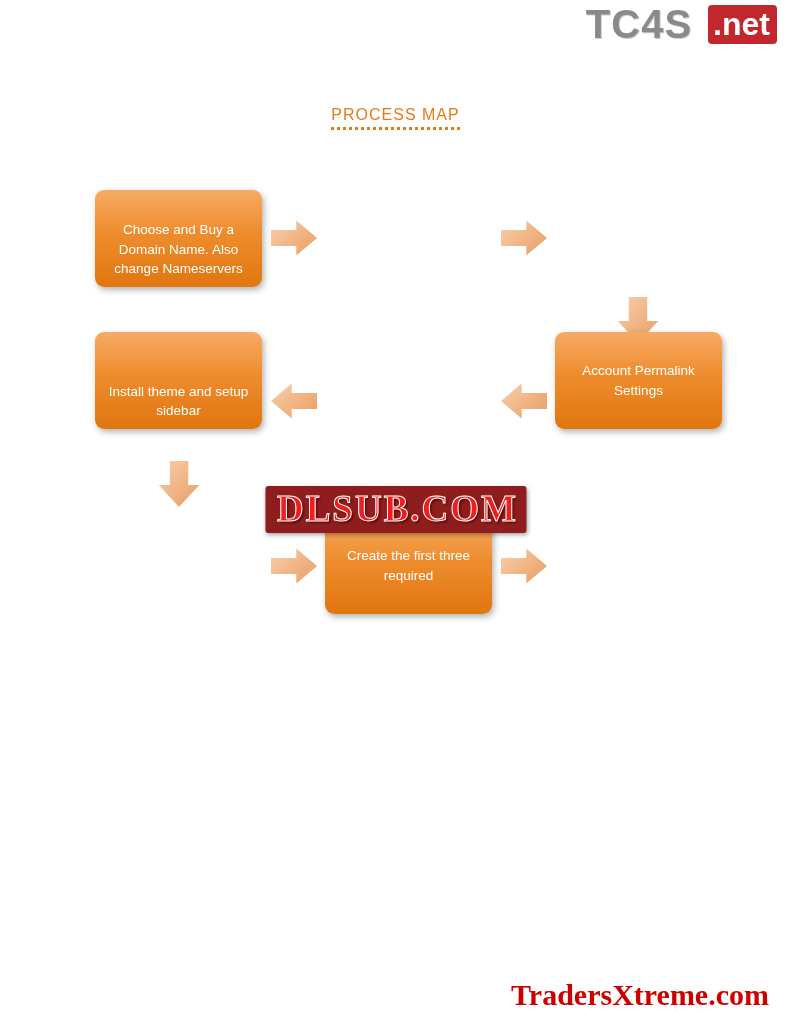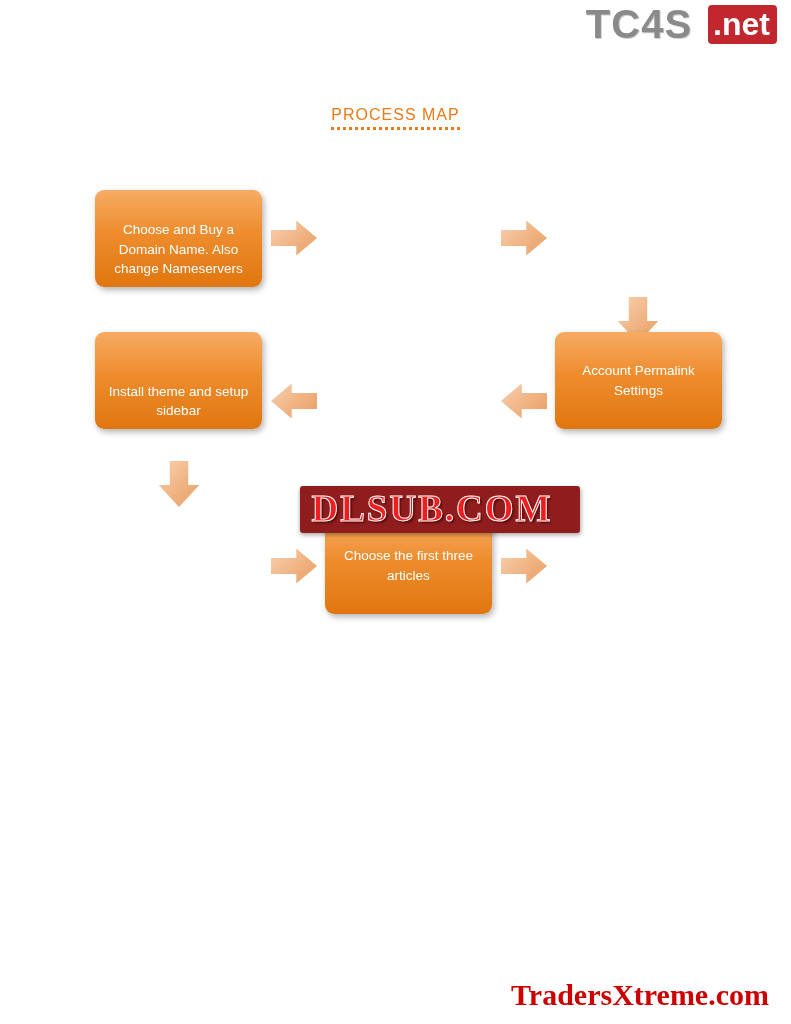--- a/index.html
+++ b/index.html
@@ -112,23 +112,22 @@
 
   
   .watermark {
     position: absolute;
     top: 486px;
     left: 50%;
     transform: translateX(-50%);
     z-index: 5;
     background: #8f1d1d;
     border-radius: 3px;
-    padding: 1px 27px 3px 12px;
+    padding: 1px 8px 3px 12px;
     box-shadow: 1px 2px 4px rgba(0,0,0,0.35);
-    margin-left: 44px;
   }
   .watermark span {
     font-family: "Liberation Serif", serif;
     font-weight: bold;
     font-size: 37px;
     letter-spacing: 2px;
     color: #ef1d1d;
     -webkit-text-stroke: 1px #ffffff;
     text-shadow: 2px 2px 2px #5a0a0a;
   }
@@ -180,21 +179,21 @@
   </div>
 
   <div class="arrow arrow-down a-d2"></div>
 
   <div class="watermark">
     <span>DLSUB.COM</span>
   </div>
 
   <div class="arrow arrow-right a-r3-1"></div>
   <div class="step r3 c2">
-    <span>Choose the first three articles</span>
+    <span>Create the first three required</span>
   </div>
   <div class="arrow arrow-right a-r3-2"></div>
 
   <div class="footer">
     <span>TradersXtreme.com</span>
   </div>
 
 </div>
 
 </body></html>

